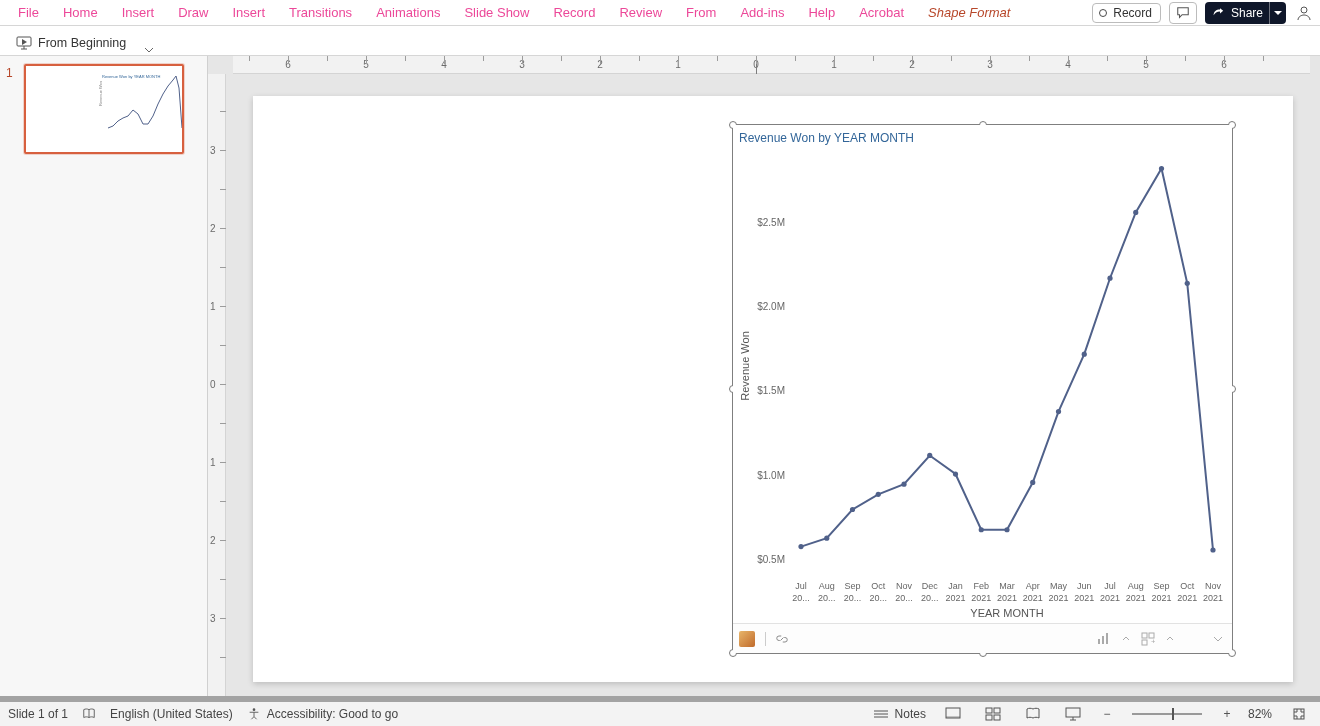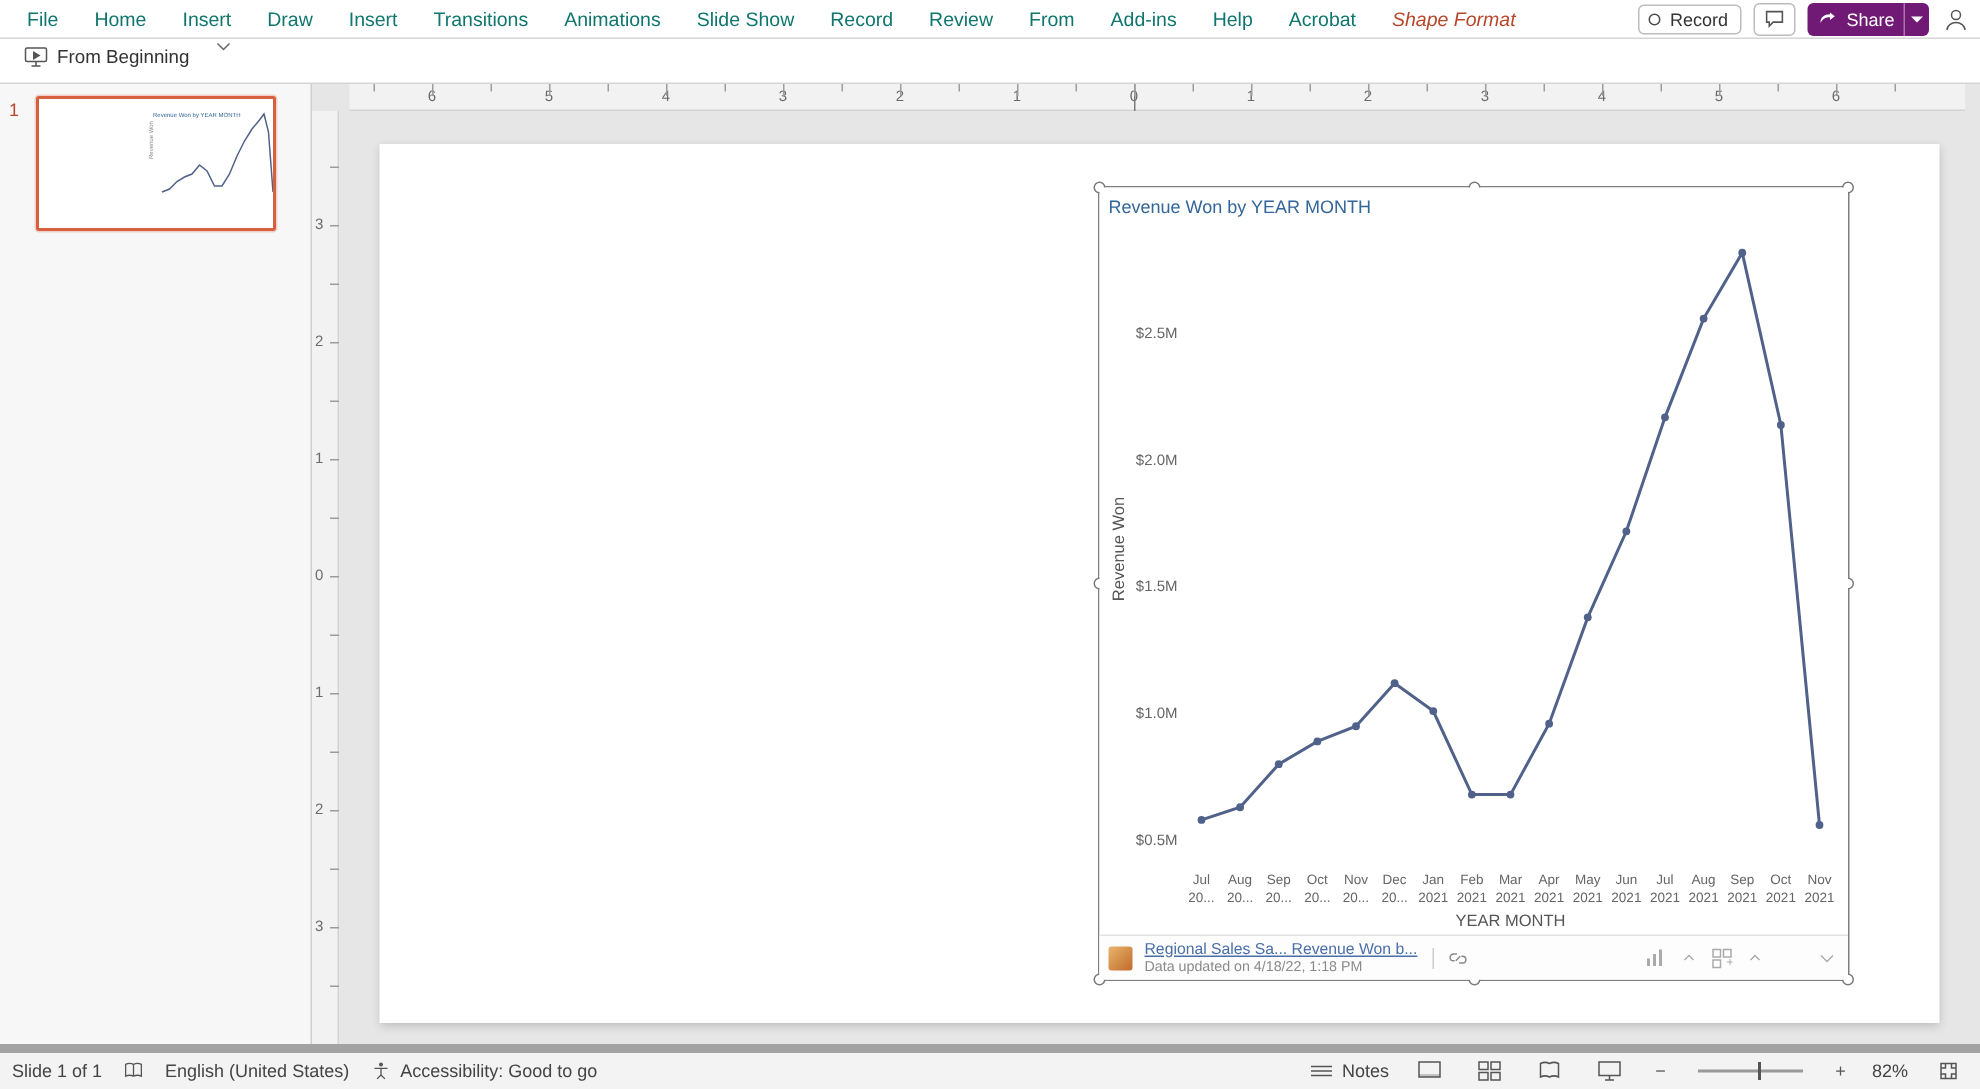--- a/index.html
+++ b/index.html
@@ -1,29 +1,29 @@
 <!DOCTYPE html>
 <html><head>
 <meta charset="utf-8">
 <style>
   * { box-sizing: border-box; }
   html,body { margin:0; padding:0; width:1320px; height:726px; font-family:"Segoe UI",Arial,sans-serif; font-size:12px; background:#f3f3f3; overflow:hidden; color:#333; }
   
   .tabs { height:26px; display:flex; align-items:center; padding:0 6px; background:#fff; border-bottom:1px solid #d6d6d6; }
-  .tabs .tab { padding:0 12px; height:26px; line-height:26px; font-size:13px; color:#0f766e; cursor:pointer; }
+  .tabs .tab { padding:0 12px; height:26px; line-height:26px; font-size:13px; color:#ec4899; cursor:pointer; }
   .tabs .tab.active { color:#b7472a;font-style:italic; }
   .tabs .spacer { flex:1; }
   .btn-record { border:1px solid #bcbcbc; border-radius:4px; padding:1px 8px 1px 6px; display:flex; align-items:center; gap:6px; height:20px; font-size:12px; cursor:pointer; background:#fff; }
   .btn-record .dot { width:8px; height:8px; border-radius:50%; border:1px solid #4a4a4a; display:inline-block; }
   .btn-comment { width:28px; height:22px; border:1px solid #bcbcbc; border-radius:4px; margin-left:8px; display:flex; align-items:center; justify-content:center; cursor:pointer; background:#fff;}
-  .btn-share { margin-left:8px; height:22px; display:flex; align-items:center; background:#701a75; color:#fff; border-radius:4px; padding:0 4px 0 8px; font-size:12px; cursor:pointer; gap:6px;}
+  .btn-share { margin-left:8px; height:22px; display:flex; align-items:center; background:#0f172a; color:#fff; border-radius:4px; padding:0 4px 0 8px; font-size:12px; cursor:pointer; gap:6px;}
   .btn-share .caret { border-left:1px solid rgba(255,255,255,0.4); padding-left:4px; height:22px; display:flex; align-items:center;}
   .user-icon { width:20px; height:20px; margin-left:8px; display:flex; align-items:center; justify-content:center; color:#555; cursor:pointer;}
   
-  .qat { height:30px; background:#fff; border-bottom:1px solid #d6d6d6; display:flex; align-items:flex-start; padding:0 8px; }
+  .qat { height:30px; background:#fff; border-bottom:1px solid #d6d6d6; display:flex; align-items:flex-end; padding:0 8px; }
   .qat .fb { display:flex; align-items:center; gap:6px; height:24px; padding:0 8px; border-radius:4px; cursor:pointer; font-size:12.5px; }
   .qat .dd { width:10px; height:10px; margin-left:10px; display:inline-block;}
   svg { display:block; }
   
   .main { position:absolute; left:0; right:0; top:56px; bottom:30px; display:flex; background:#e6e6e6;}
   .thumbpane { width:208px; background:#f7f7f7; border-right:1px solid #d0d0d0; padding:8px 10px; }
   .slidenum { color:#b7472a; font-size:12px; position:absolute; margin-left:-4px; margin-top:2px;}
   .thumb { margin-left:14px; width:160px; height:90px; border:2px solid #d7603f; border-radius:2px; background:#fff; box-shadow:0 0 0 1px #d7603f40; cursor:pointer; overflow:hidden;}
   .editarea { flex:1; position:relative; background:#e6e6e6; }
   .ruler-h { position:absolute; left:25px; right:10px; top:0; height:18px; background:#f2f2f2; border-bottom:1px solid #d4d4d4; }
@@ -287,24 +287,20 @@
               <text x="428.5" y="464" class="cat-lab">Sep</text>
               <text x="428.5" y="476" class="cat-lab">2021</text>
               <text x="454.25" y="464" class="cat-lab">Oct</text>
               <text x="454.25" y="476" class="cat-lab">2021</text>
               <text x="480" y="464" class="cat-lab">Nov</text>
               <text x="480" y="476" class="cat-lab">2021</text>
               <text x="274" y="492" text-anchor="middle" class="axis-title">YEAR MONTH</text>
             </svg>
           <div class="chart-footer">
             <div class="footer-ico"></div>
-            <div style="display:flex; flex-direction:column; line-height:11px;">
-              <span class="footer-link">Regional Sales Sa...   Revenue Won b...</span>
-              <span style="color:#8a8a8a; font-size:9.5px;">Data updated on 4/18/22, 1:18 PM</span>
-            </div>
             <span style="border-left:1px solid #ccc; height:14px; margin:0 2px;"></span>
             <span>
               <svg width="12" height="12" viewBox="0 0 16 16">
                   <path fill="none" stroke="#888" stroke-width="1.3" d="M6 10l4-4M7 4H4a3 3 0 000 6h1M9 12h3a3 3 0 000-6h-1"></path>
                 </svg>
             </span>
             <div class="footer-tools">
               <span class="ftool">
                   <svg width="14" height="14" viewBox="0 0 14 14">
                     <rect x="1" y="7" width="2" height="5" fill="#888"></rect>

